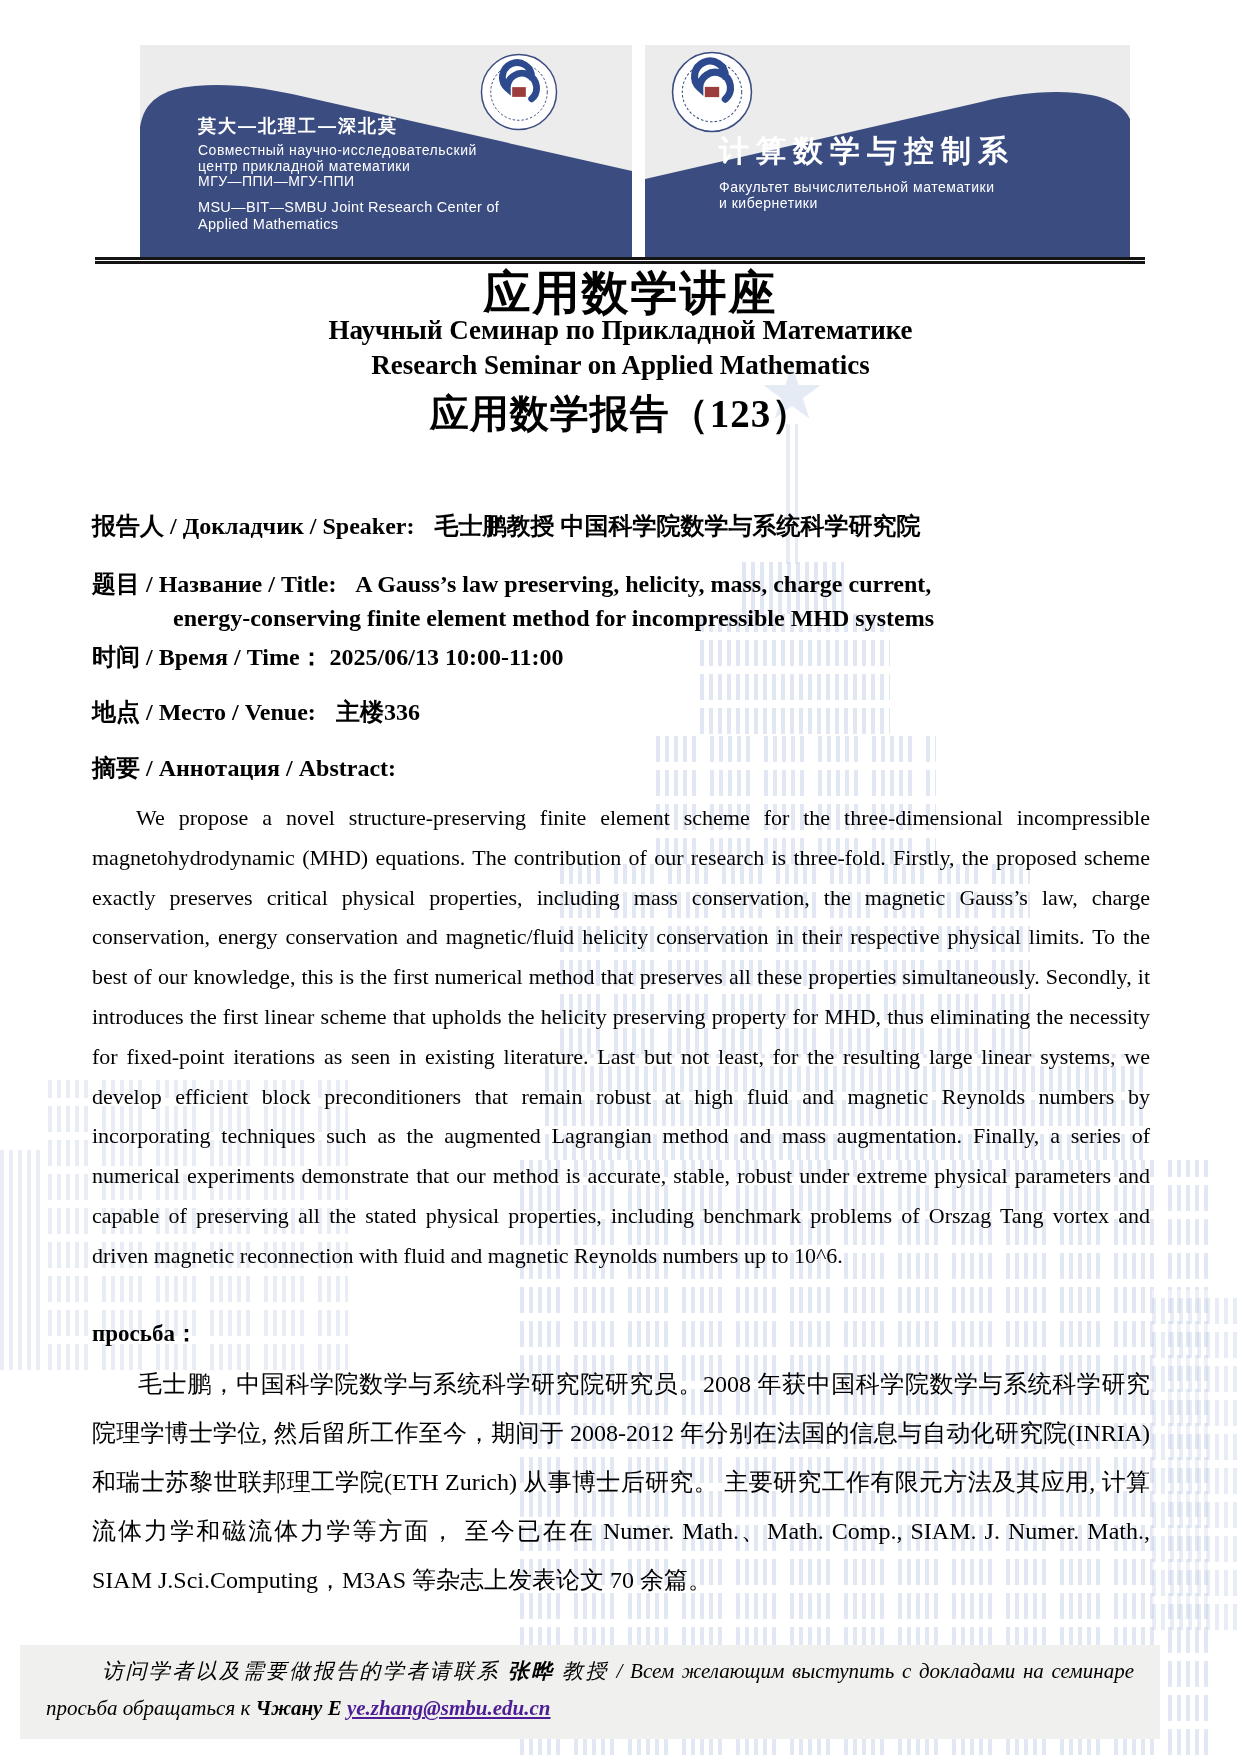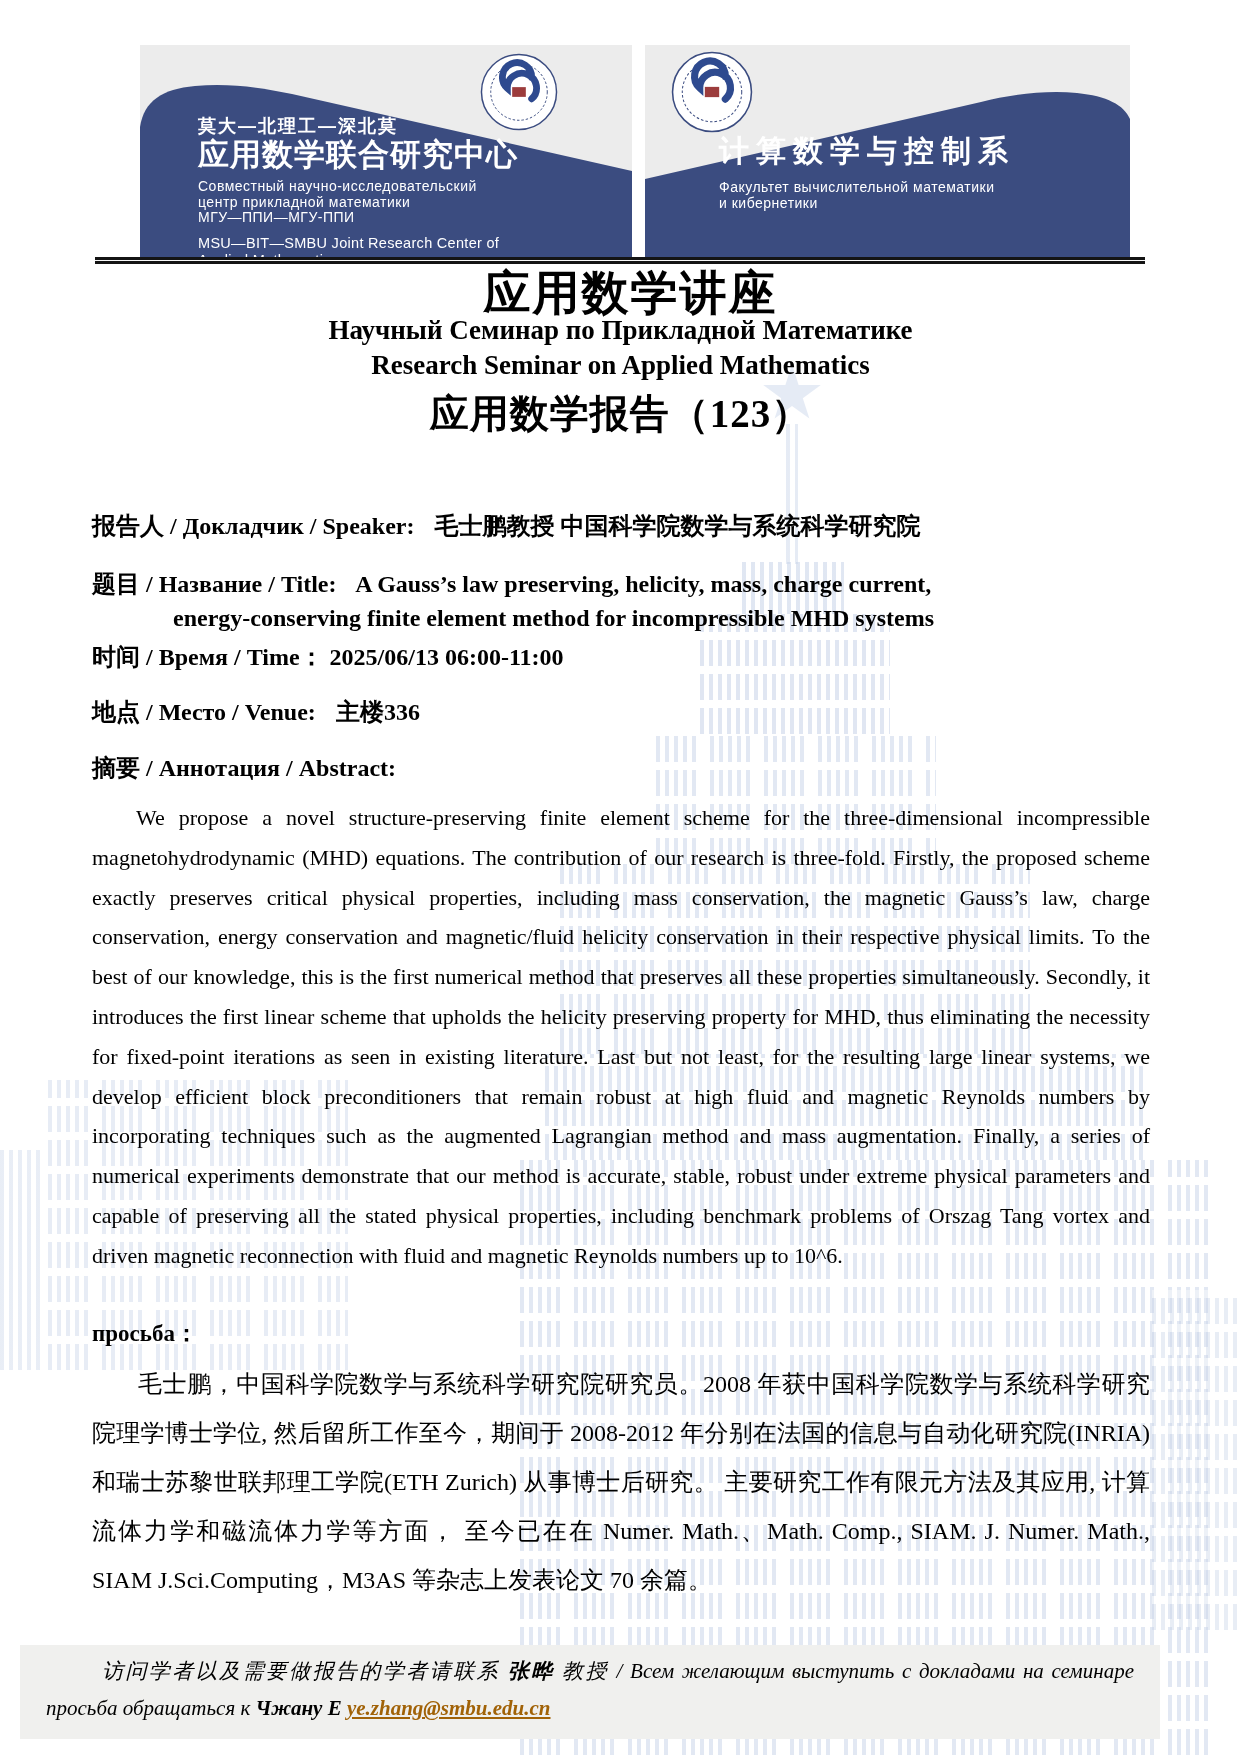--- a/index.html
+++ b/index.html
@@ -67,21 +67,21 @@
               font-size:22px; line-height:39.8px; text-align:justify; text-indent:44px; }
   
   .bio-head { position:absolute; top:1318px; left:92px; font-size:23px; font-weight:700; }
   .bio-text { position:absolute; top:1360px; left:92px; width:1058px;
               font-size:24px; line-height:49px; text-align:justify; text-indent:46px; }
   
   .footer { position:absolute; top:1645px; left:20px; width:1140px; min-height:80px;
             background:#f0f0ee; padding:8px 26px 12px 26px;
             font-size:21px; font-style:italic; line-height:37px; text-align:justify; text-indent:56px; }
   .footer b { font-weight:700; }
-  .footer a { color:#a16207; font-weight:700; text-decoration:underline; font-style:italic; }
+  .footer a { color:#4c1d95; font-weight:700; text-decoration:underline; font-style:italic; }
 </style>
 </head>
 <body>
 
 <div class="page">
 
   <div class="watermark">
     <div class="wm-star"></div>
     <div class="wm" style="left:786px;top:424px;width:12px;height:140px;opacity:.45;"></div>
     <div class="wm" style="left:742px;top:562px;width:102px;height:52px;"></div>
@@ -104,21 +104,20 @@
           <path d="M0,212 L0,82 C4,56 22,44 55,41 C92,38 122,43 152,49 L492,126 L492,212 Z" fill="#3b4c80"></path>
         </svg>
         <svg class="emblem emblem-left" viewBox="0 0 80 80">
           <circle cx="40" cy="40" r="38.5" fill="#ffffff" stroke="#3b4c80" stroke-width="1.5"></circle>
           <circle cx="40" cy="40" r="29" fill="#ffffff" stroke="#3b4c80" stroke-width="1" stroke-dasharray="2.5 2"></circle>
           <path d="M53 25 a15 15 0 1 0 -25 11 a15 15 0 1 1 25 11" fill="none" stroke="#2e4a8f" stroke-width="7" stroke-linecap="round"></path>
           <rect x="33" y="35" width="14" height="10" fill="#8b1a1a" opacity=".85"></rect>
         </svg>
         <div class="btext bl-text">
           <div class="bl-cn-small">莫大—北理工—深北莫</div>
-          <div class="bl-cn-big">应用数学联合研究中心</div>
           <div class="bl-ru">
             <div>Совместный  научно-исследовательский</div>
             <div>центр  прикладной  математики</div>
             <div>МГУ—ППИ—МГУ-ППИ</div>
           </div>
           <div class="bl-en">
             <div>MSU—BIT—SMBU Joint Research Center of</div>
             <div>Applied Mathematics</div>
           </div>
         </div>
@@ -160,21 +159,21 @@
     <div class="detail d-title1">
       <span>题目  / Название / Title:</span><span class="gap"></span>
       <span>A Gauss’s law preserving, helicity, mass, charge current,</span>
     </div>
     <div class="detail d-title2">
       <span>energy-conserving finite element method for incompressible MHD systems</span>
     </div>
 
     <div class="detail d-time">
       <span>时间  / Время / Time：</span>
-      <span>2025/06/13 06:00-11:00</span>
+      <span>2025/06/13 10:00-11:00</span>
     </div>
 
     <div class="detail d-venue">
       <span>地点  / Место / Venue:</span><span class="gap"></span>
       <span>主楼336</span>
     </div>
 
     <div class="detail d-abs">
       <span>摘要  / Аннотация / Abstract:</span>
     </div>

